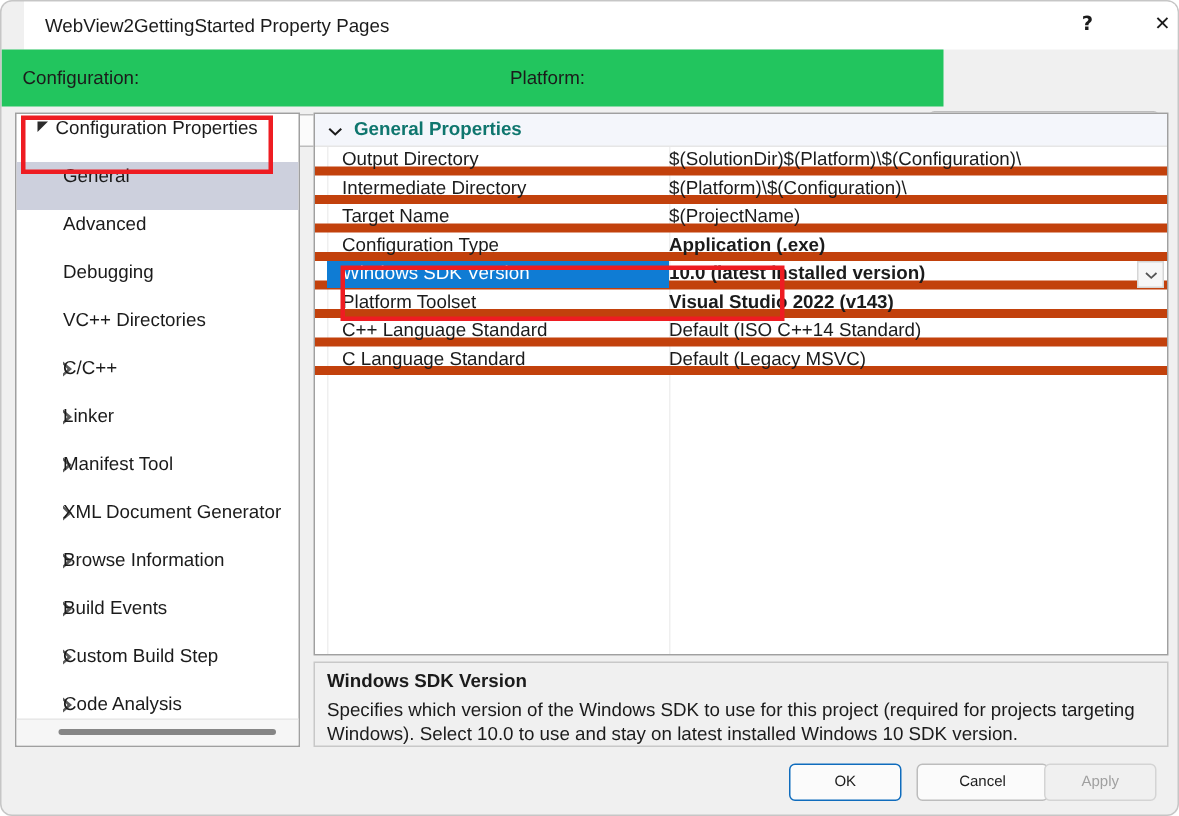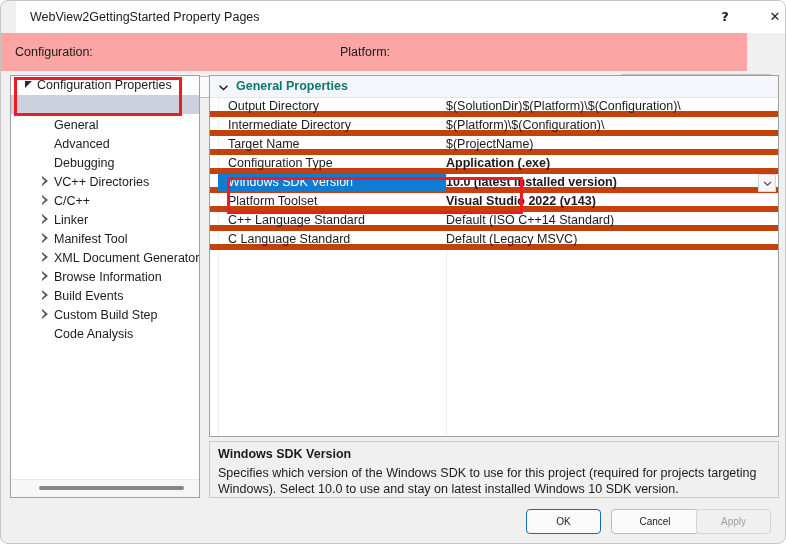--- a/index.html
+++ b/index.html
@@ -65,23 +65,23 @@
   .title-btn .glyph {
     line-height: 1;
     font-family: "DejaVu Sans", sans-serif;
     font-size: 13px;
   }
 
   
   .configbar {
     position: absolute;
     left: 0; top: 32px;
-    width: 746px;
+    width: 628px;
     height: 38px;
-    background: #fca5a5;
+    background: #22c55e;
   }
   .lbl {
     position: absolute;
     font-size: 12.5px;
     color: #1b1b1b;
     white-space: nowrap;
   }
   .cfg-label { left: 14px; top: 12px; }
   .plat-label { left: 339px; top: 12px; }
 
@@ -144,21 +144,21 @@
   }
   .tree-scroll-area {
     position: absolute;
     left: 0; top: 0;
     width: 188px;
     height: 404px;
     overflow: hidden;
   }
   .tree-item {
     position: relative;
-    height: 19px;
+    height: 32px;
     line-height: 19px;
     font-size: 12.5px;
     color: #1b1b1b;
     white-space: nowrap;
     cursor: default;
   }
   .tree-item .arrow {
     position: absolute;
     left: 0;
     top: 0;
@@ -169,21 +169,21 @@
     justify-content: center;
   }
   .tree-item .tlabel {
     position: absolute;
     top: 0;
     white-space: nowrap;
   }
   .lvl0 .arrow { left: 9px; }
   .lvl0 .tlabel { left: 26px; }
   .lvl1 .arrow { left: 26px; }
-  .lvl1 .tlabel { left: 43px; margin-top: 21px; }
+  .lvl1 .tlabel { left: 31px; }
   .tree-item.selected {
     background: #cdd0dd;
   }
   .tree-item.selected .tlabel { color: #1b1b1b; }
   .tri-right-hollow {
     position: relative;
     width: 8px; height: 10px;
   }
   .tri-right-hollow::before {
     content: "";

